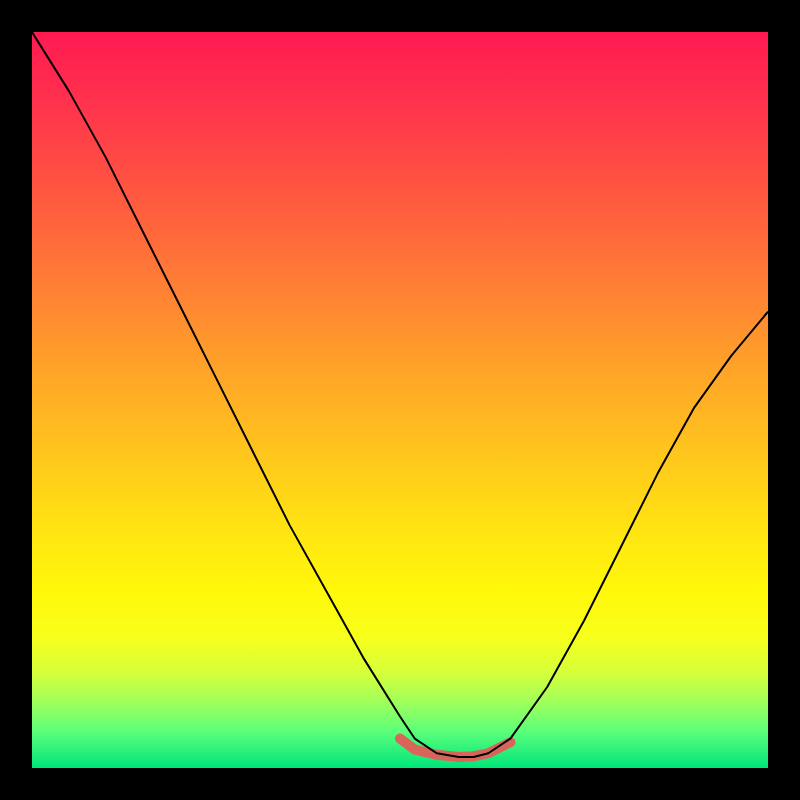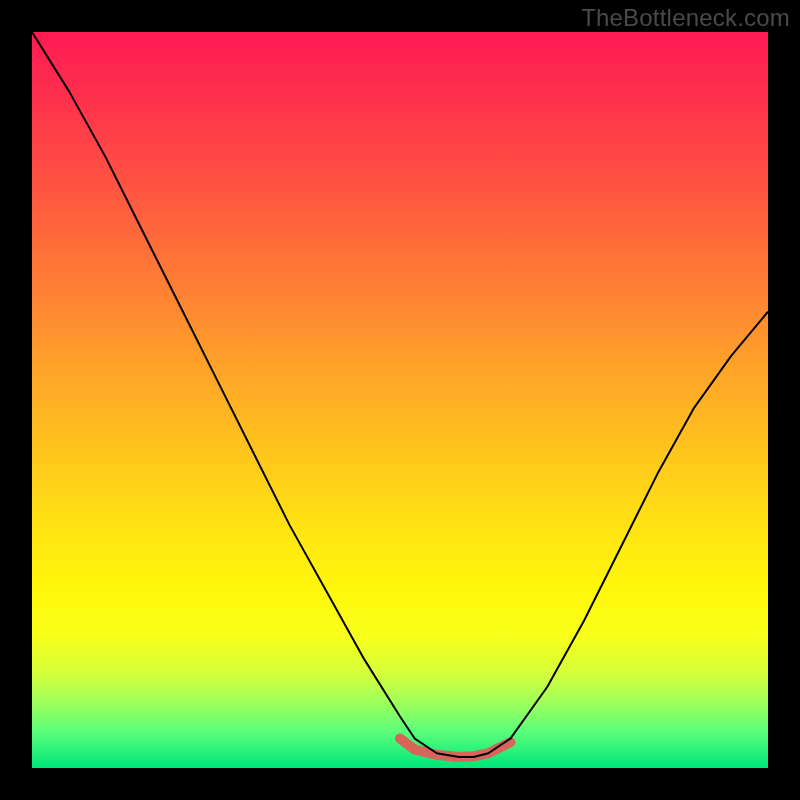--- a/index.html
+++ b/index.html
@@ -71,21 +71,20 @@
     fill: none;
     stroke: #d9655a;
     stroke-width: 10;
     stroke-linecap: round;
   }
 </style>
 </head>
 <body>
 
 <div class="frame">
-  <div class="watermark">TheBottleneck.com</div>
 
   <div class="plot">
     <div class="gradient"></div>
     <svg class="curves" viewBox="0 0 736 736" preserveAspectRatio="none">
       <path class="curve-accent" d="M368.00 706.56 L382.72 717.60 L404.80 722.75 L426.88 724.96 L441.60 724.22 L456.32 721.28 L478.40 710.24"></path>
       <path class="curve-main" d="M0.00 0.00 L36.80 58.88 L73.60 125.12 L110.40 198.72 L147.20 272.32 L184.00 345.92 L220.80 419.52 L257.60 493.12 L294.40 559.36 L331.20 625.60 L368.00 684.48 L382.72 706.56 L404.80 721.28 L426.88 724.96 L441.60 724.96 L456.32 721.28 L478.40 706.56 L515.20 655.04 L552.00 588.80 L588.80 515.20 L625.60 441.60 L662.40 375.36 L699.20 323.84 L736.00 279.68"></path>
     </svg>
   </div>
 </div>
 

